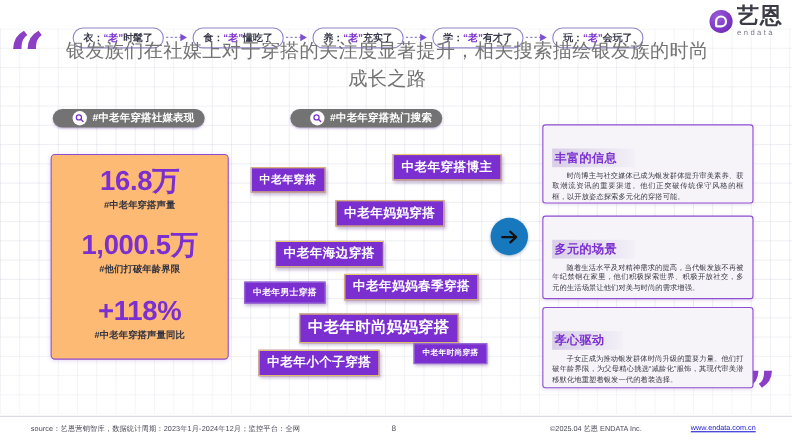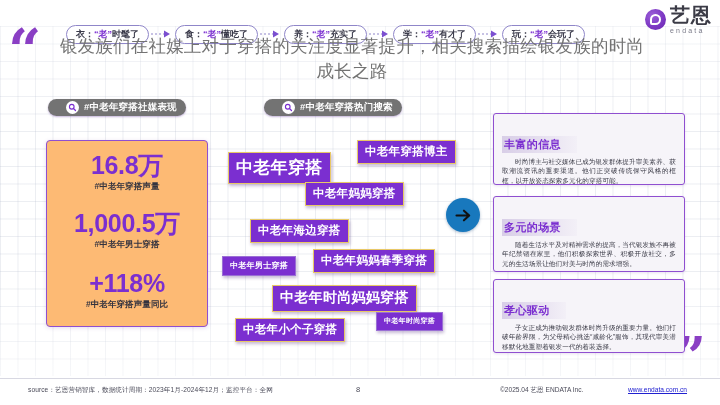--- a/index.html
+++ b/index.html
@@ -238,30 +238,30 @@
     <span class="lbl">#中老年穿搭热门搜索</span>
   </div>
 
   <div class="stats">
     <div class="stat" id="stat-0">
       <div class="num">16.8万</div>
       <div class="cap">#中老年穿搭声量</div>
     </div>
     <div class="stat" id="stat-1">
       <div class="num">1,000.5万</div>
-      <div class="cap">#中老年男士穿搭</div>
+      <div class="cap">#他们打破年龄界限</div>
     </div>
     <div class="stat" id="stat-2">
       <div class="num">+118%</div>
       <div class="cap">#中老年穿搭声量同比</div>
     </div>
   </div>
 
   <div id="keyword-cloud">
-      <div class="kw" style="left: 228px; top: 152px; font-size: 17px;">中老年穿搭</div>
+      <div class="kw" style="left: 228px; top: 152px; font-size: 10px;">中老年穿搭</div>
       <div class="kw" style="left: 325px; top: 140px; font-size: 11.5px; margin-left: 32px;">中老年穿搭博主</div>
       <div class="kw" style="left: 305px; top: 182px; font-size: 11.5px;">中老年妈妈穿搭</div>
       <div class="kw" style="left: 250px; top: 219px; font-size: 11.5px;">中老年海边穿搭</div>
       <div class="kw plain" style="left: 222px; top: 256px; font-size: 8px;">中老年男士穿搭</div>
       <div class="kw" style="left: 313px; top: 249px; font-size: 11.5px;">中老年妈妈春季穿搭</div>
       <div class="kw" style="left: 272px; top: 285px; font-size: 14px;">中老年时尚妈妈穿搭</div>
       <div class="kw plain" style="left: 376px; top: 312px; font-size: 7px;">中老年时尚穿搭</div>
       <div class="kw" style="left: 235px; top: 318px; font-size: 11.5px;">中老年小个子穿搭</div>
     </div>
 

